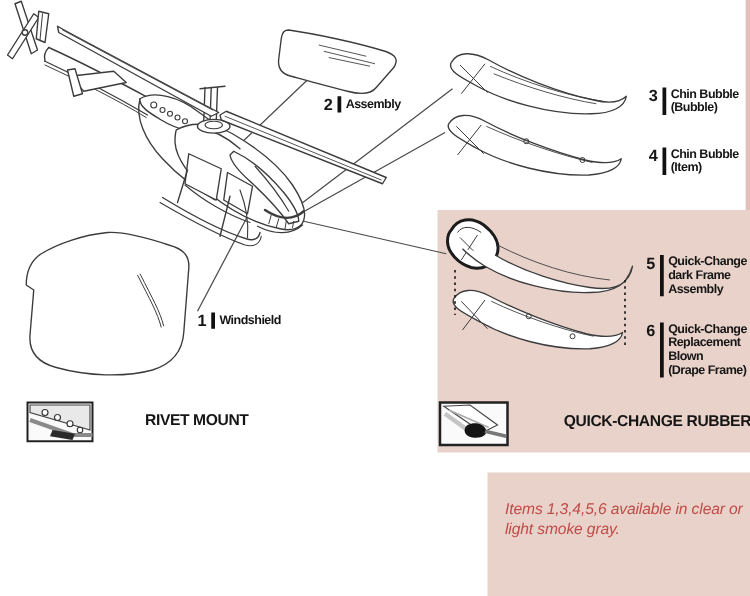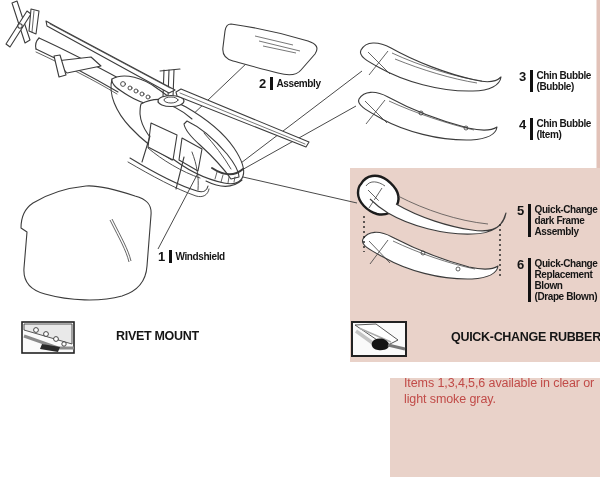--- a/index.html
+++ b/index.html
@@ -22,22 +22,22 @@
     letter-spacing:-0.3px;
   }
   .callout .bar{width:2.5px;background:#111;align-self:stretch;}
   .callout .lines{font-weight:700;font-size:10px;line-height:11px;letter-spacing:-0.4px;}
   .callout .ln{display:block;white-space:nowrap;}
   .mount-label{
     position:absolute;z-index:2;font-weight:700;font-size:12.5px;line-height:13px;
     letter-spacing:-0.3px;white-space:nowrap;padding-left:32px;
   }
   .notes{
-    position:absolute;z-index:2;left:404px;top:376px;width:192px;
-    color:var(--note-red);font-size:12.5px;line-height:15.5px;letter-spacing:-0.1px;
+    position:absolute;z-index:2;left:404px;top:400px;width:192px;
+    color:var(--note-red);font-size:12.5px;line-height:15.5px;letter-spacing:-0.1px;font-style:italic;
   }
   .notes p{margin:0 0 7px 0;}
 </style>
 </head>
 <body>
 
 <div id="stage">
 
   <svg id="art" width="600" height="477" viewBox="0 0 600 477">
 
@@ -216,21 +216,21 @@
     </span>
   </div>
 
   <div class="callout" style="left:513px;top:258px">
     <span class="num">6</span>
     <span class="bar"></span>
     <span class="lines">
       <span class="ln">Quick-Change</span>
       <span class="ln">Replacement</span>
       <span class="ln">Blown</span>
-      <span class="ln">(Drape Blown)</span>
+      <span class="ln">(Drape Frame)</span>
     </span>
   </div>
 
   <div class="mount-label" style="left:84px;top:330px">RIVET MOUNT</div>
   <div class="mount-label" style="left:419px;top:331px">QUICK-CHANGE RUBBER MOUNT</div>
 
   <div class="notes">
     <p>Items 1,3,4,5,6 available in clear or light smoke gray.</p>
   </div>
 

